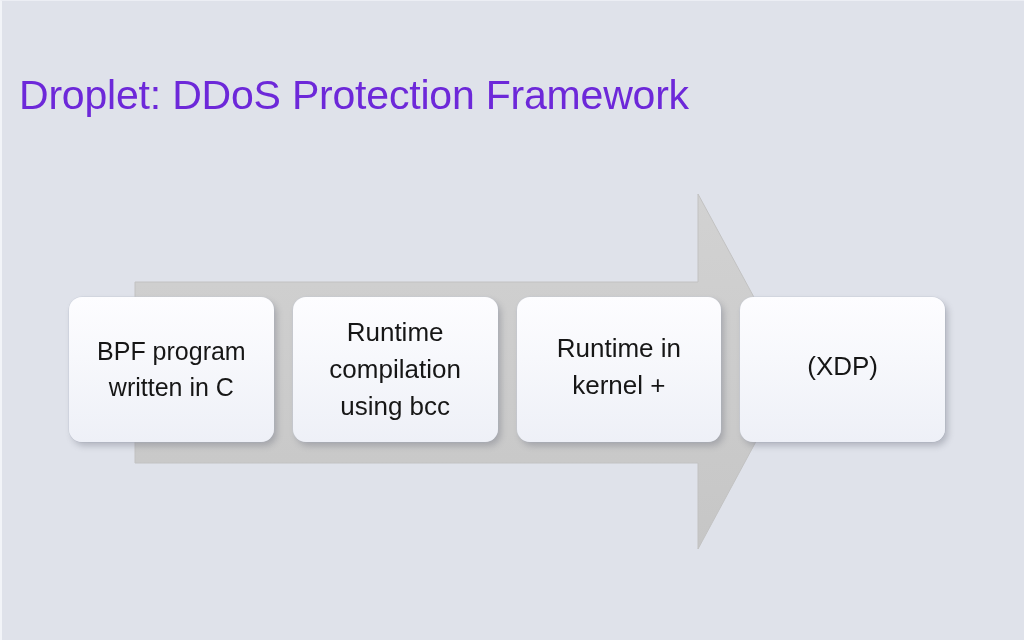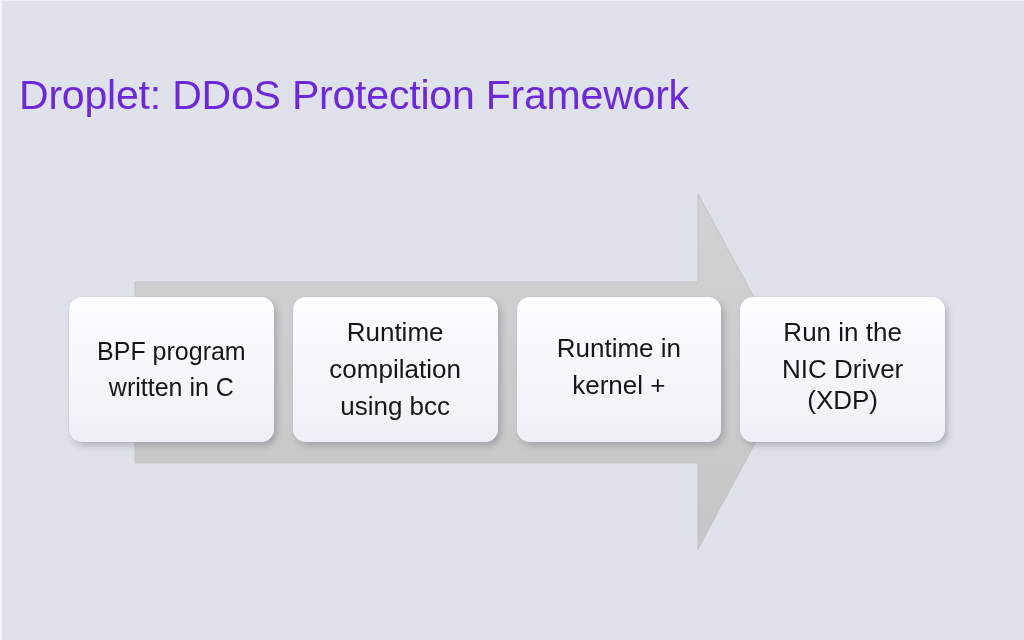--- a/index.html
+++ b/index.html
@@ -128,19 +128,17 @@
 compilation
 using bcc</span>
     </div>
 
     <div class="stage-box" id="stage-box-3">
       <span class="stage-text">Runtime in
 kernel +</span>
     </div>
 
     <div class="stage-box" id="stage-box-4">
-      <span class="stage-text">Run in the
-NIC Driver</span>
       <span class="stage-text secondary">(XDP)</span>
     </div>
 
   </div>
 </div>
 
 </body></html>

